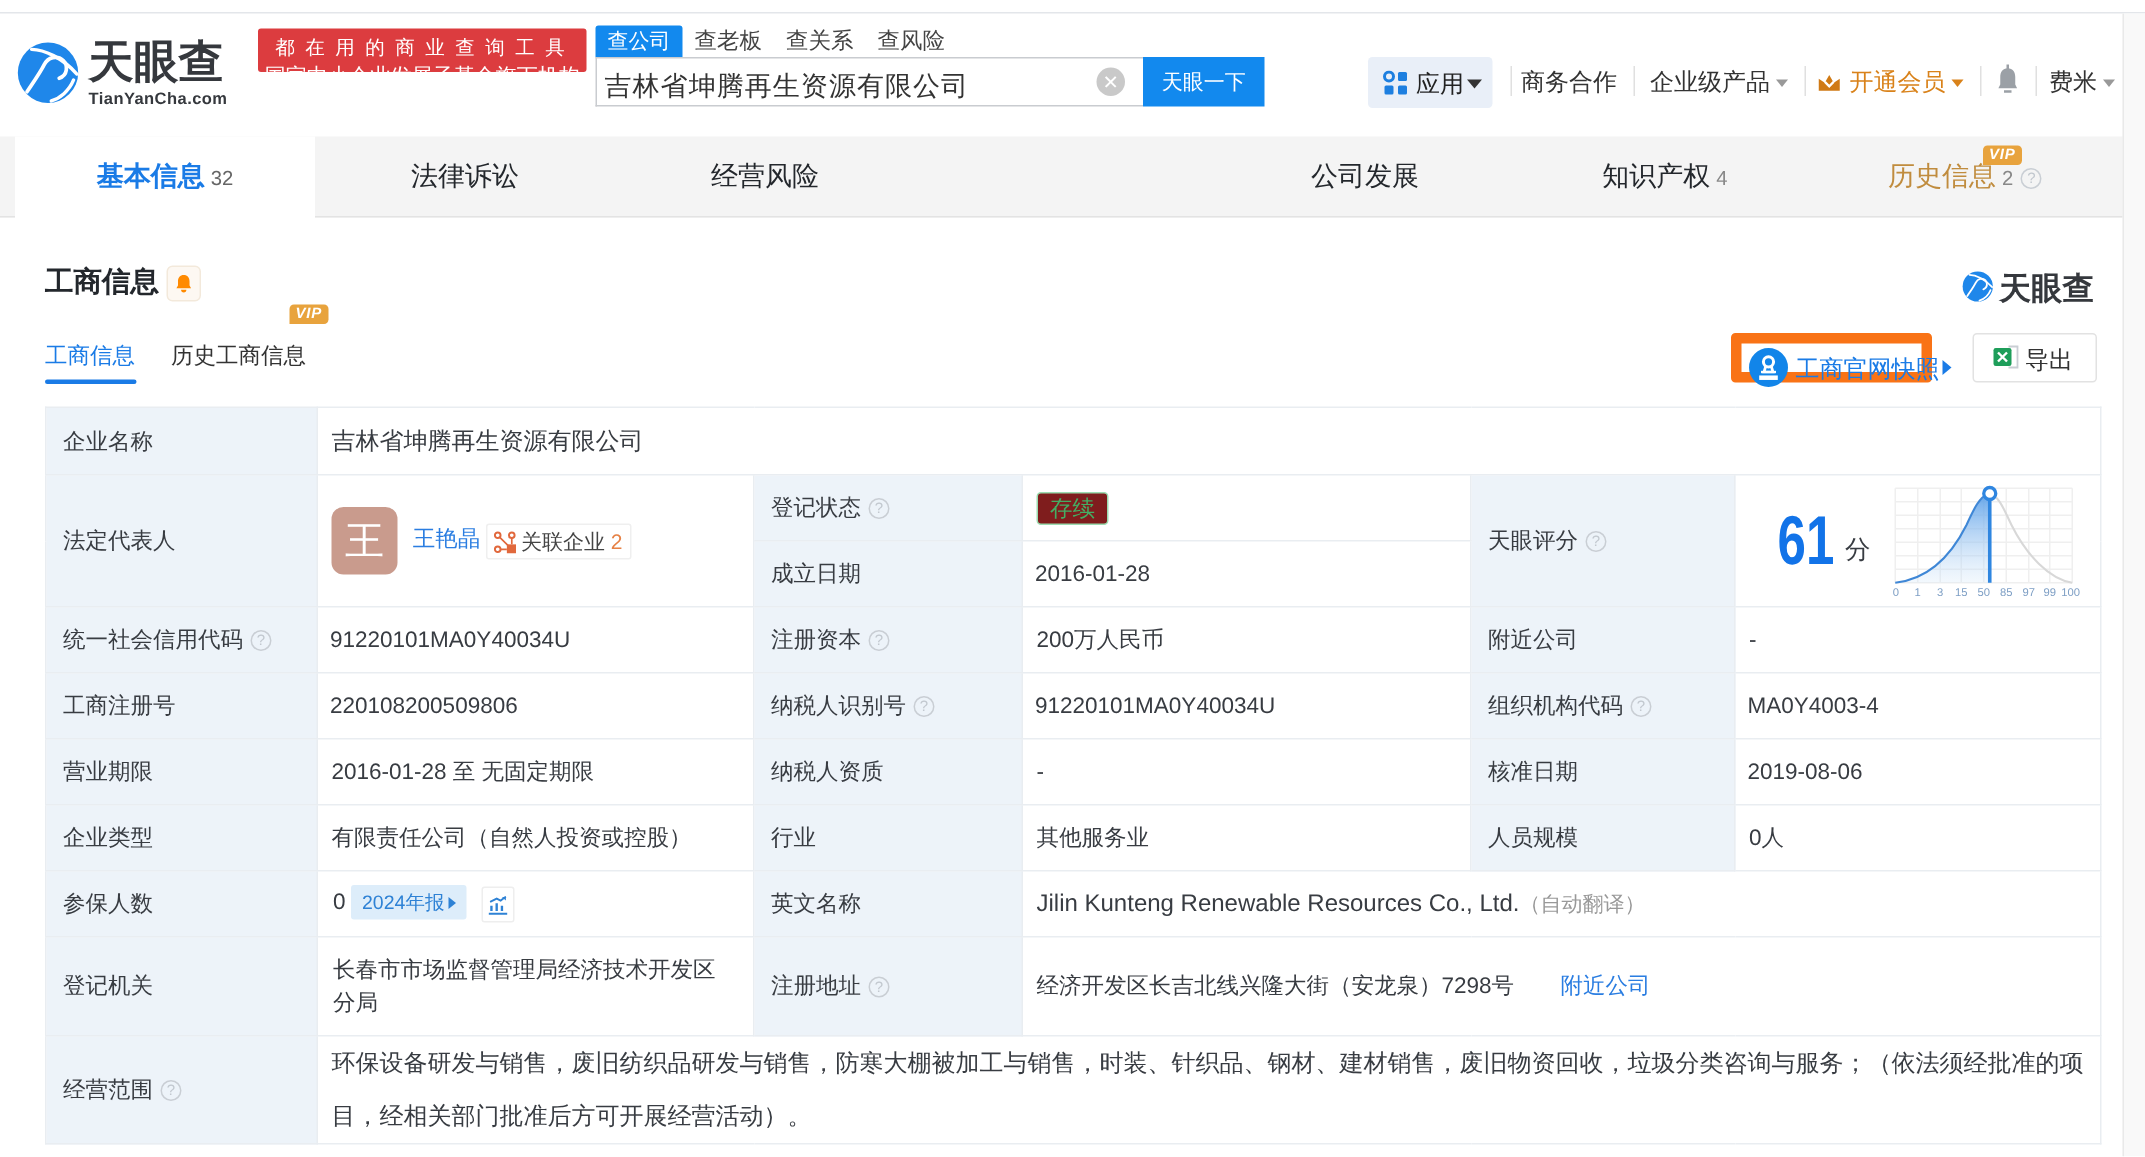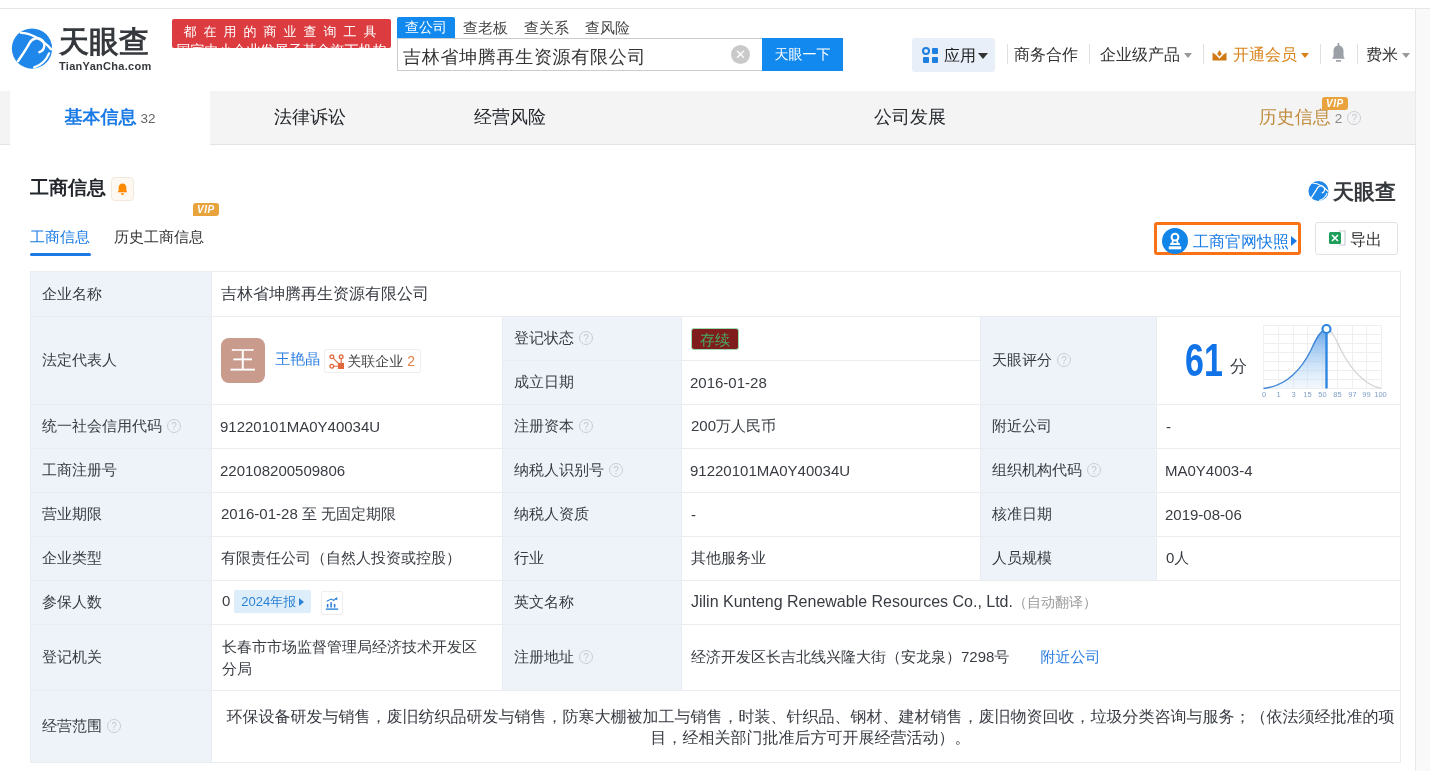--- a/index.html
+++ b/index.html
@@ -50,21 +50,21 @@
 
 
 #sectitle { position:absolute; left:30px; top:175px; font-size:19px; font-weight:bold; color:#23272c; }
 #bellbox { position:absolute; left:111px; top:177px; width:23px; height:24px; background:#fdf8f2; border:1px solid #f3e9db; border-radius:4px; text-align:center; }
 #subtabs { position:absolute; left:30px; top:228px; font-size:15px; }
 #subtab1 { position:absolute; left:0; top:0; color:#1a7be6; white-space:nowrap; }
 #subtab2 { position:absolute; left:84px; top:0; color:#333; white-space:nowrap; }
 #subline { position:absolute; left:30px; top:253px; width:61px; height:3px; background:#1a7be6; border-radius:2px; }
 #wmark { position:absolute; left:1308px; top:180px; }
 #wmark .zh { position:absolute; left:25px; top:-2px; font-size:21px; font-weight:bold; color:#35383d; letter-spacing:0; white-space:nowrap; }
-#snapbtn { position:absolute; left:1154px; top:222px; width:147px; height:33px; border:3px solid #f97316; border-radius:3px; background:#fff; }
+#snapbtn { position:absolute; left:1154px; top:222px; width:134px; height:33px; border:7px solid #f97316; border-radius:3px; background:#fff; }
 #snapbtn .t { position:absolute; left:36px; top:7px; font-size:16px; color:#1a7be6; white-space:nowrap; }
 #snapbtn .arr { position:absolute; left:134px; top:11px; width:0; height:0; border-top:5px solid transparent; border-bottom:5px solid transparent; border-left:6px solid #1a7be6; }
 #expbtn { position:absolute; left:1315px; top:222px; width:83px; height:33px; border:1px solid #e2e2e2; border-radius:3px; background:#fff; }
 #expbtn .t { position:absolute; left:34px; top:7px; font-size:16px; color:#333; }
 
 
 #tbl { position:absolute; left:30px; top:271px; border-collapse:collapse; table-layout:fixed; }
 #tbl td { border:1px solid #e9edf1; font-size:15px; color:#383c42; padding:0 0 0 9px; vertical-align:middle; }
 #tbl td.lab { padding-left:11px; }
 #tbl td.lab { background:#edf3f9; color:#383c42; }
@@ -134,20 +134,21 @@
   <path d="M6,22.5 L12,22.5" stroke="#9ba0a6" stroke-width="2"></path>
 </svg>
 <div class="hsep" style="left:1357px"></div>
 <div class="hmenu" style="left:1366px">费米<span class="caret"></span></div>
 
 <div id="nav">
   <div class="ntab on" style="left:10px">基本信息<small>32</small></div>
   <div class="ntab" style="left:410px">经营风险</div>
   <div class="ntab" style="left:210px">法律诉讼</div>
   <div class="ntab" style="left:810px">公司发展</div>
+  <div class="ntab" style="left:1010px">知识产权<small>4</small></div>
   <div class="ntab" id="ntab7" style="left:1210px">历史信息<small>2</small> <span class="qicon">?</span></div>
   <div class="vipbadge" style="left:1322px; top:6px;">VIP</div>
 </div>
 
 <div id="sectitle">工商信息</div>
 <div id="bellbox">
   <svg width="13" height="14" viewBox="0 0 18 20" style="margin-top:4px">
     <path d="M9,2 C5.5,2 3.5,4.5 3.5,8 L3.5,12 L2,14.5 L16,14.5 L14.5,12 L14.5,8 C14.5,4.5 12.5,2 9,2 Z" fill="#ff8a00"></path>
     <path d="M6.5,16 a2.5,2.5 0 0 0 5,0 Z" fill="#ff8a00"></path>
   </svg>
@@ -305,16 +306,16 @@
   <td colspan="3" style="font-size:16px">Jilin Kunteng Renewable Resources Co., Ltd.<span class="gray" style="font-size:14px">（自动翻译）</span></td>
 </tr>
 <tr style="height:66px">
   <td class="lab">登记机关</td>
   <td style="line-height:22px; padding-right:20px; padding-left:10px;">长春市市场监督管理局经济技术开发区分局</td>
   <td class="lab">注册地址<span class="qicon q">?</span></td>
   <td colspan="3">经济开发区长吉北线兴隆大街（安龙泉）7298号<span class="blue" style="margin-left:31px;">附近公司</span></td>
 </tr>
 <tr style="height:72px">
   <td class="lab" style="vertical-align:middle;">经营范围<span class="qicon q">?</span></td>
-  <td colspan="5" style="line-height:21px; font-size:16px; white-space:nowrap;text-align:center;">环保设备研发与销售，废旧纺织品研发与销售，防寒大棚被加工与销售，时装、针织品、钢材、建材销售，废旧物资回收，垃圾分类咨询与服务；（依法须经批准的项<br>目，经相关部门批准后方可开展经营活动）。</td>
+  <td colspan="5" style="line-height:35px; font-size:16px; white-space:nowrap;">环保设备研发与销售，废旧纺织品研发与销售，防寒大棚被加工与销售，时装、针织品、钢材、建材销售，废旧物资回收，垃圾分类咨询与服务；（依法须经批准的项<br>目，经相关部门批准后方可开展经营活动）。</td>
 </tr>
 </tbody>
   </table>
 
 </body></html>

